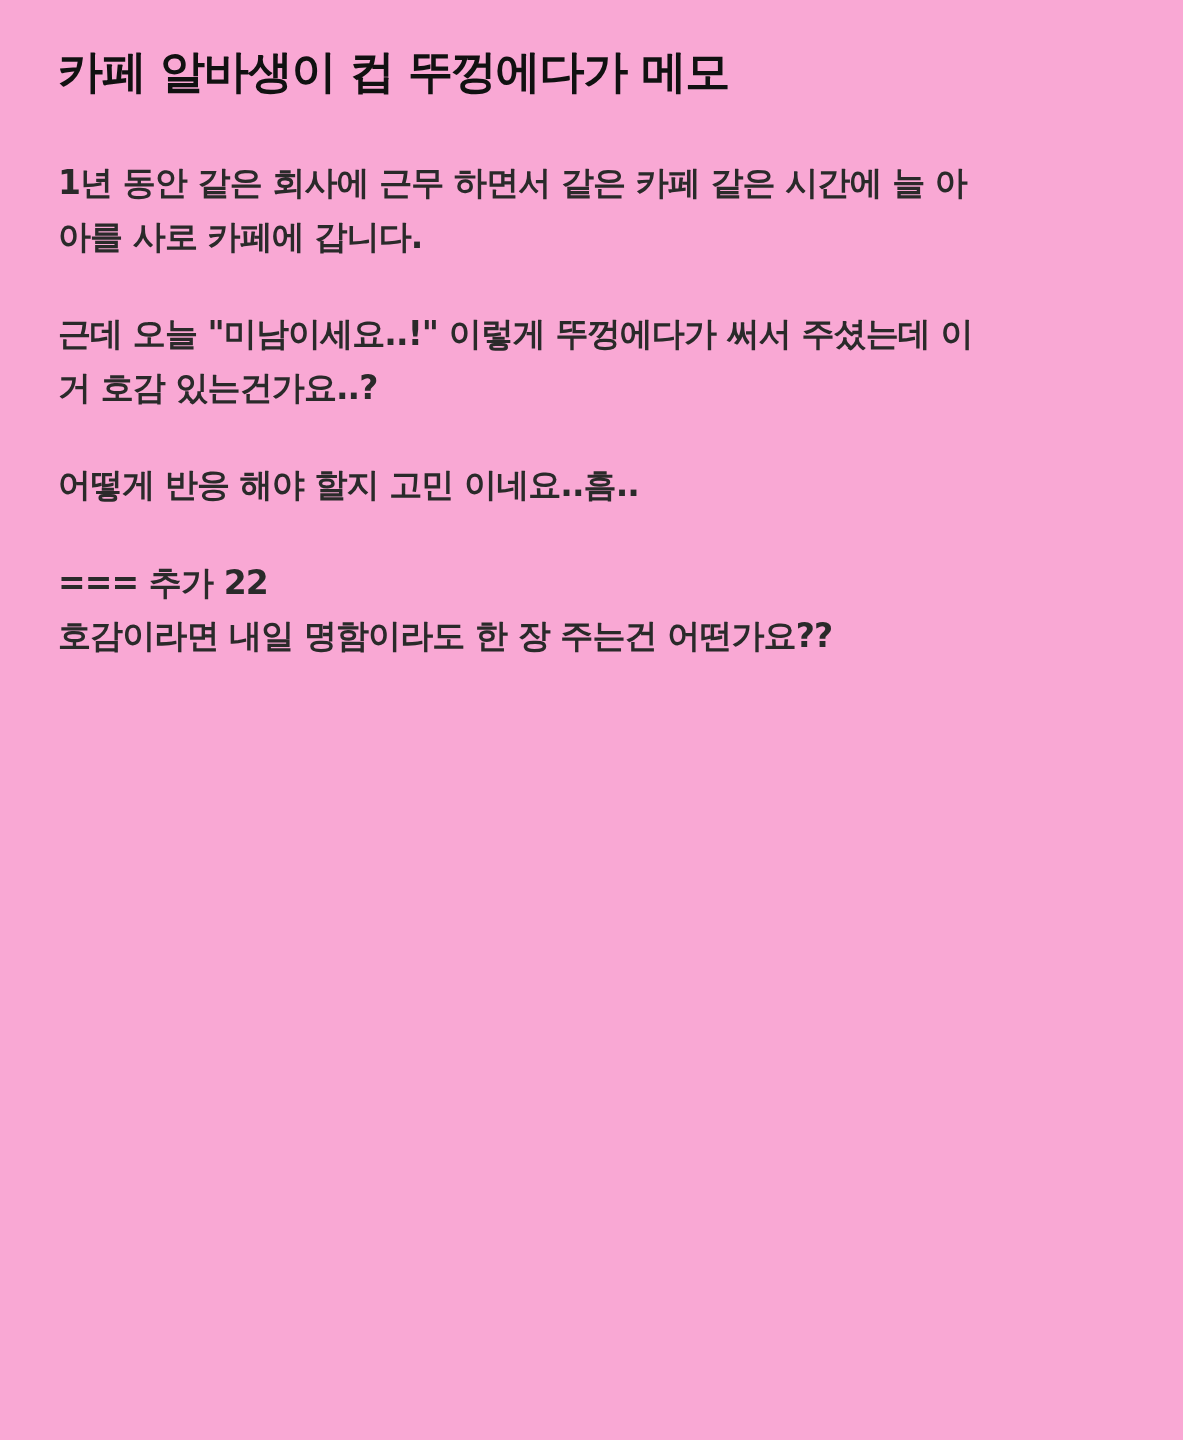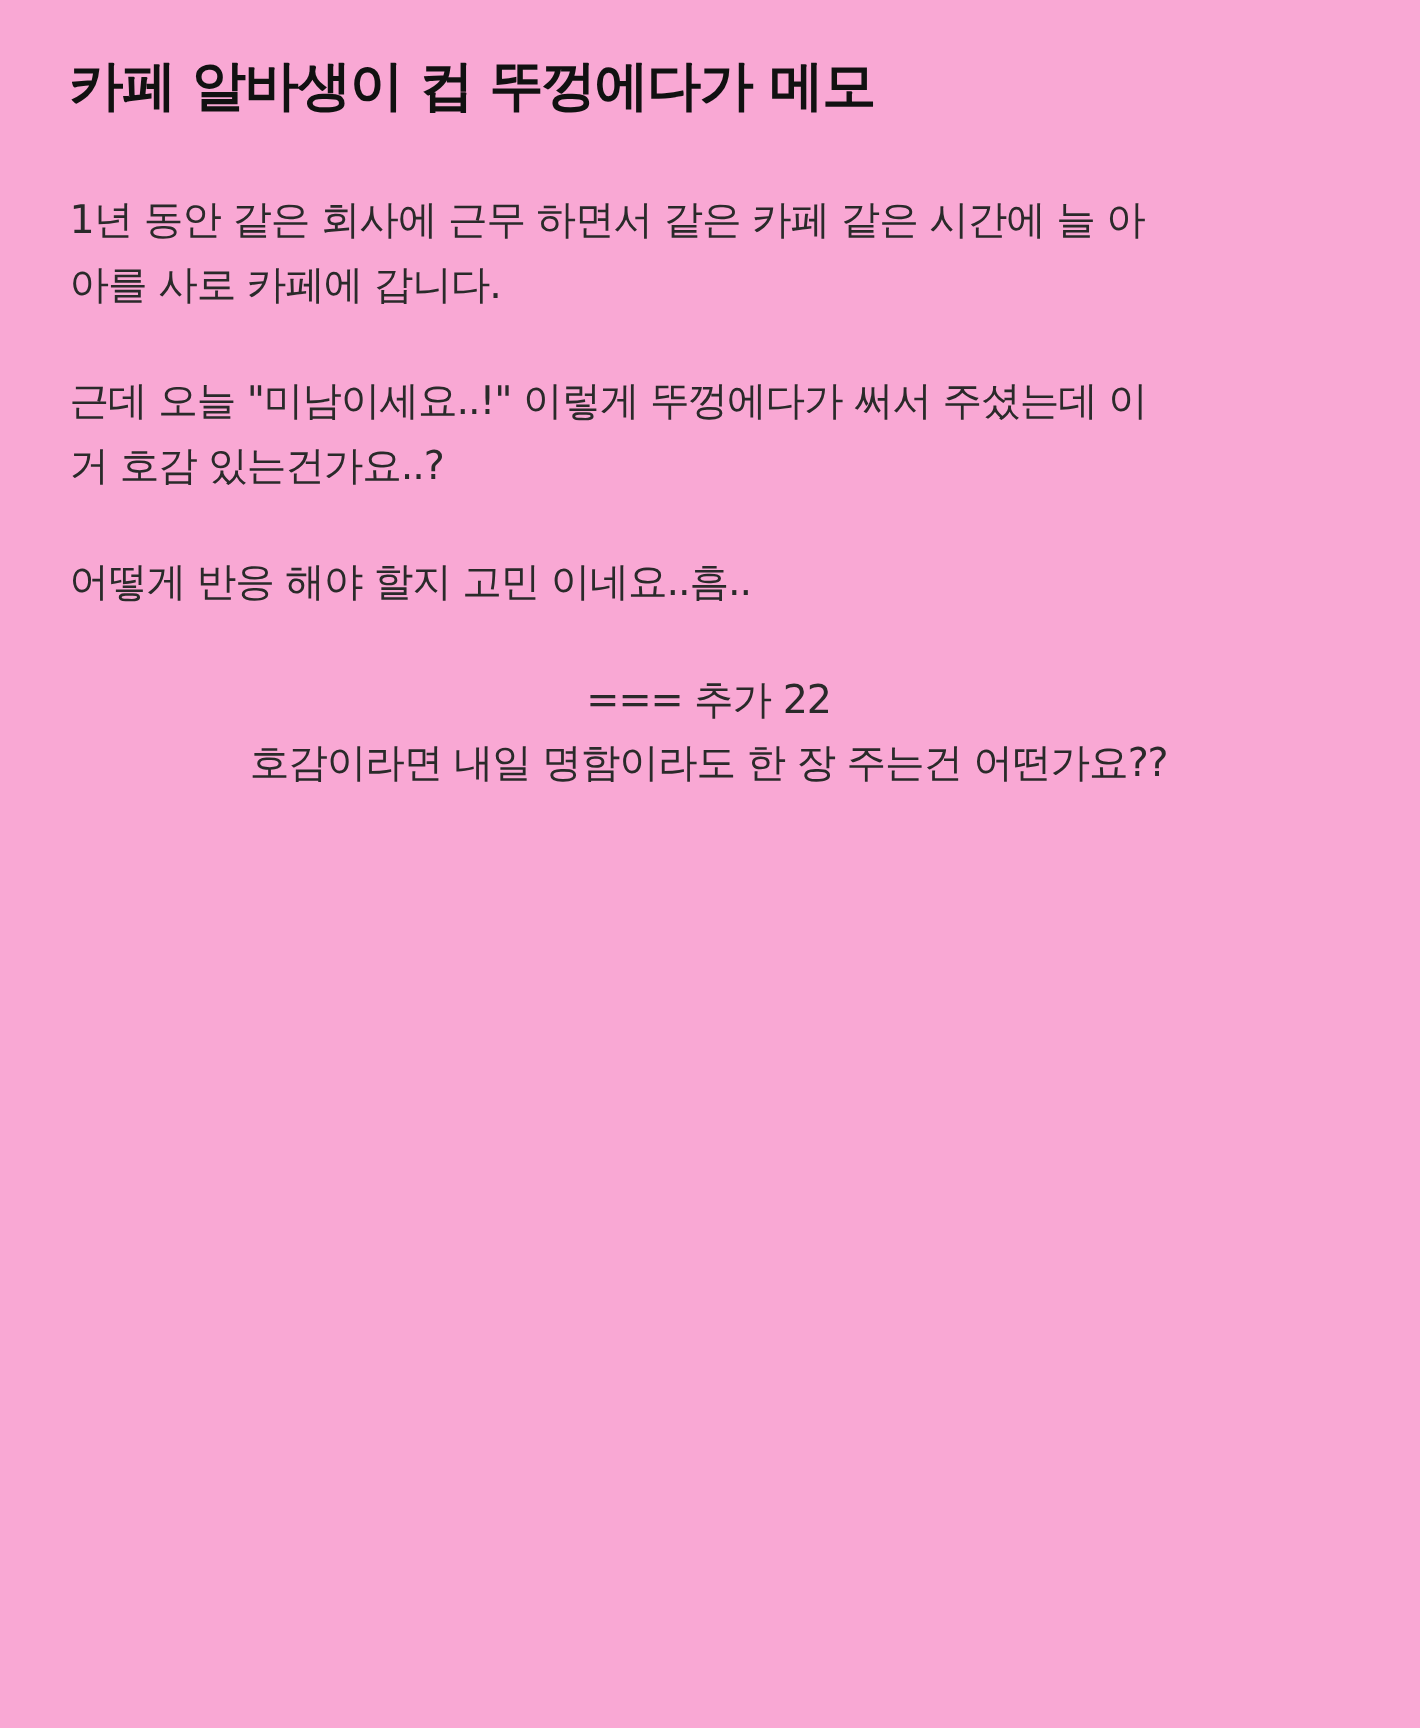--- a/index.html
+++ b/index.html
@@ -29,29 +29,28 @@
     line-height: 1.25;
     letter-spacing: -1.2px;
     margin: 0 0 56px 0;
     color: #111111;
   }
   .post-body {
     font-size: 33px;
     line-height: 1.62;
     letter-spacing: -0.9px;
     color: #2a2a2a;
-    font-weight: 400;
+    font-weight: 700;
   }
   .para {
     margin: 0 0 44px 0;
     white-space: pre-wrap;
   }
   .para:last-child {
     margin-bottom: 0;
-    text-align: center;
   }
 </style>
 </head>
 <body>
 
 <div class="page">
 
   <h1 class="post-title">카페 알바생이 컵 뚜껑에다가 메모</h1>
 
   <div class="post-body">

